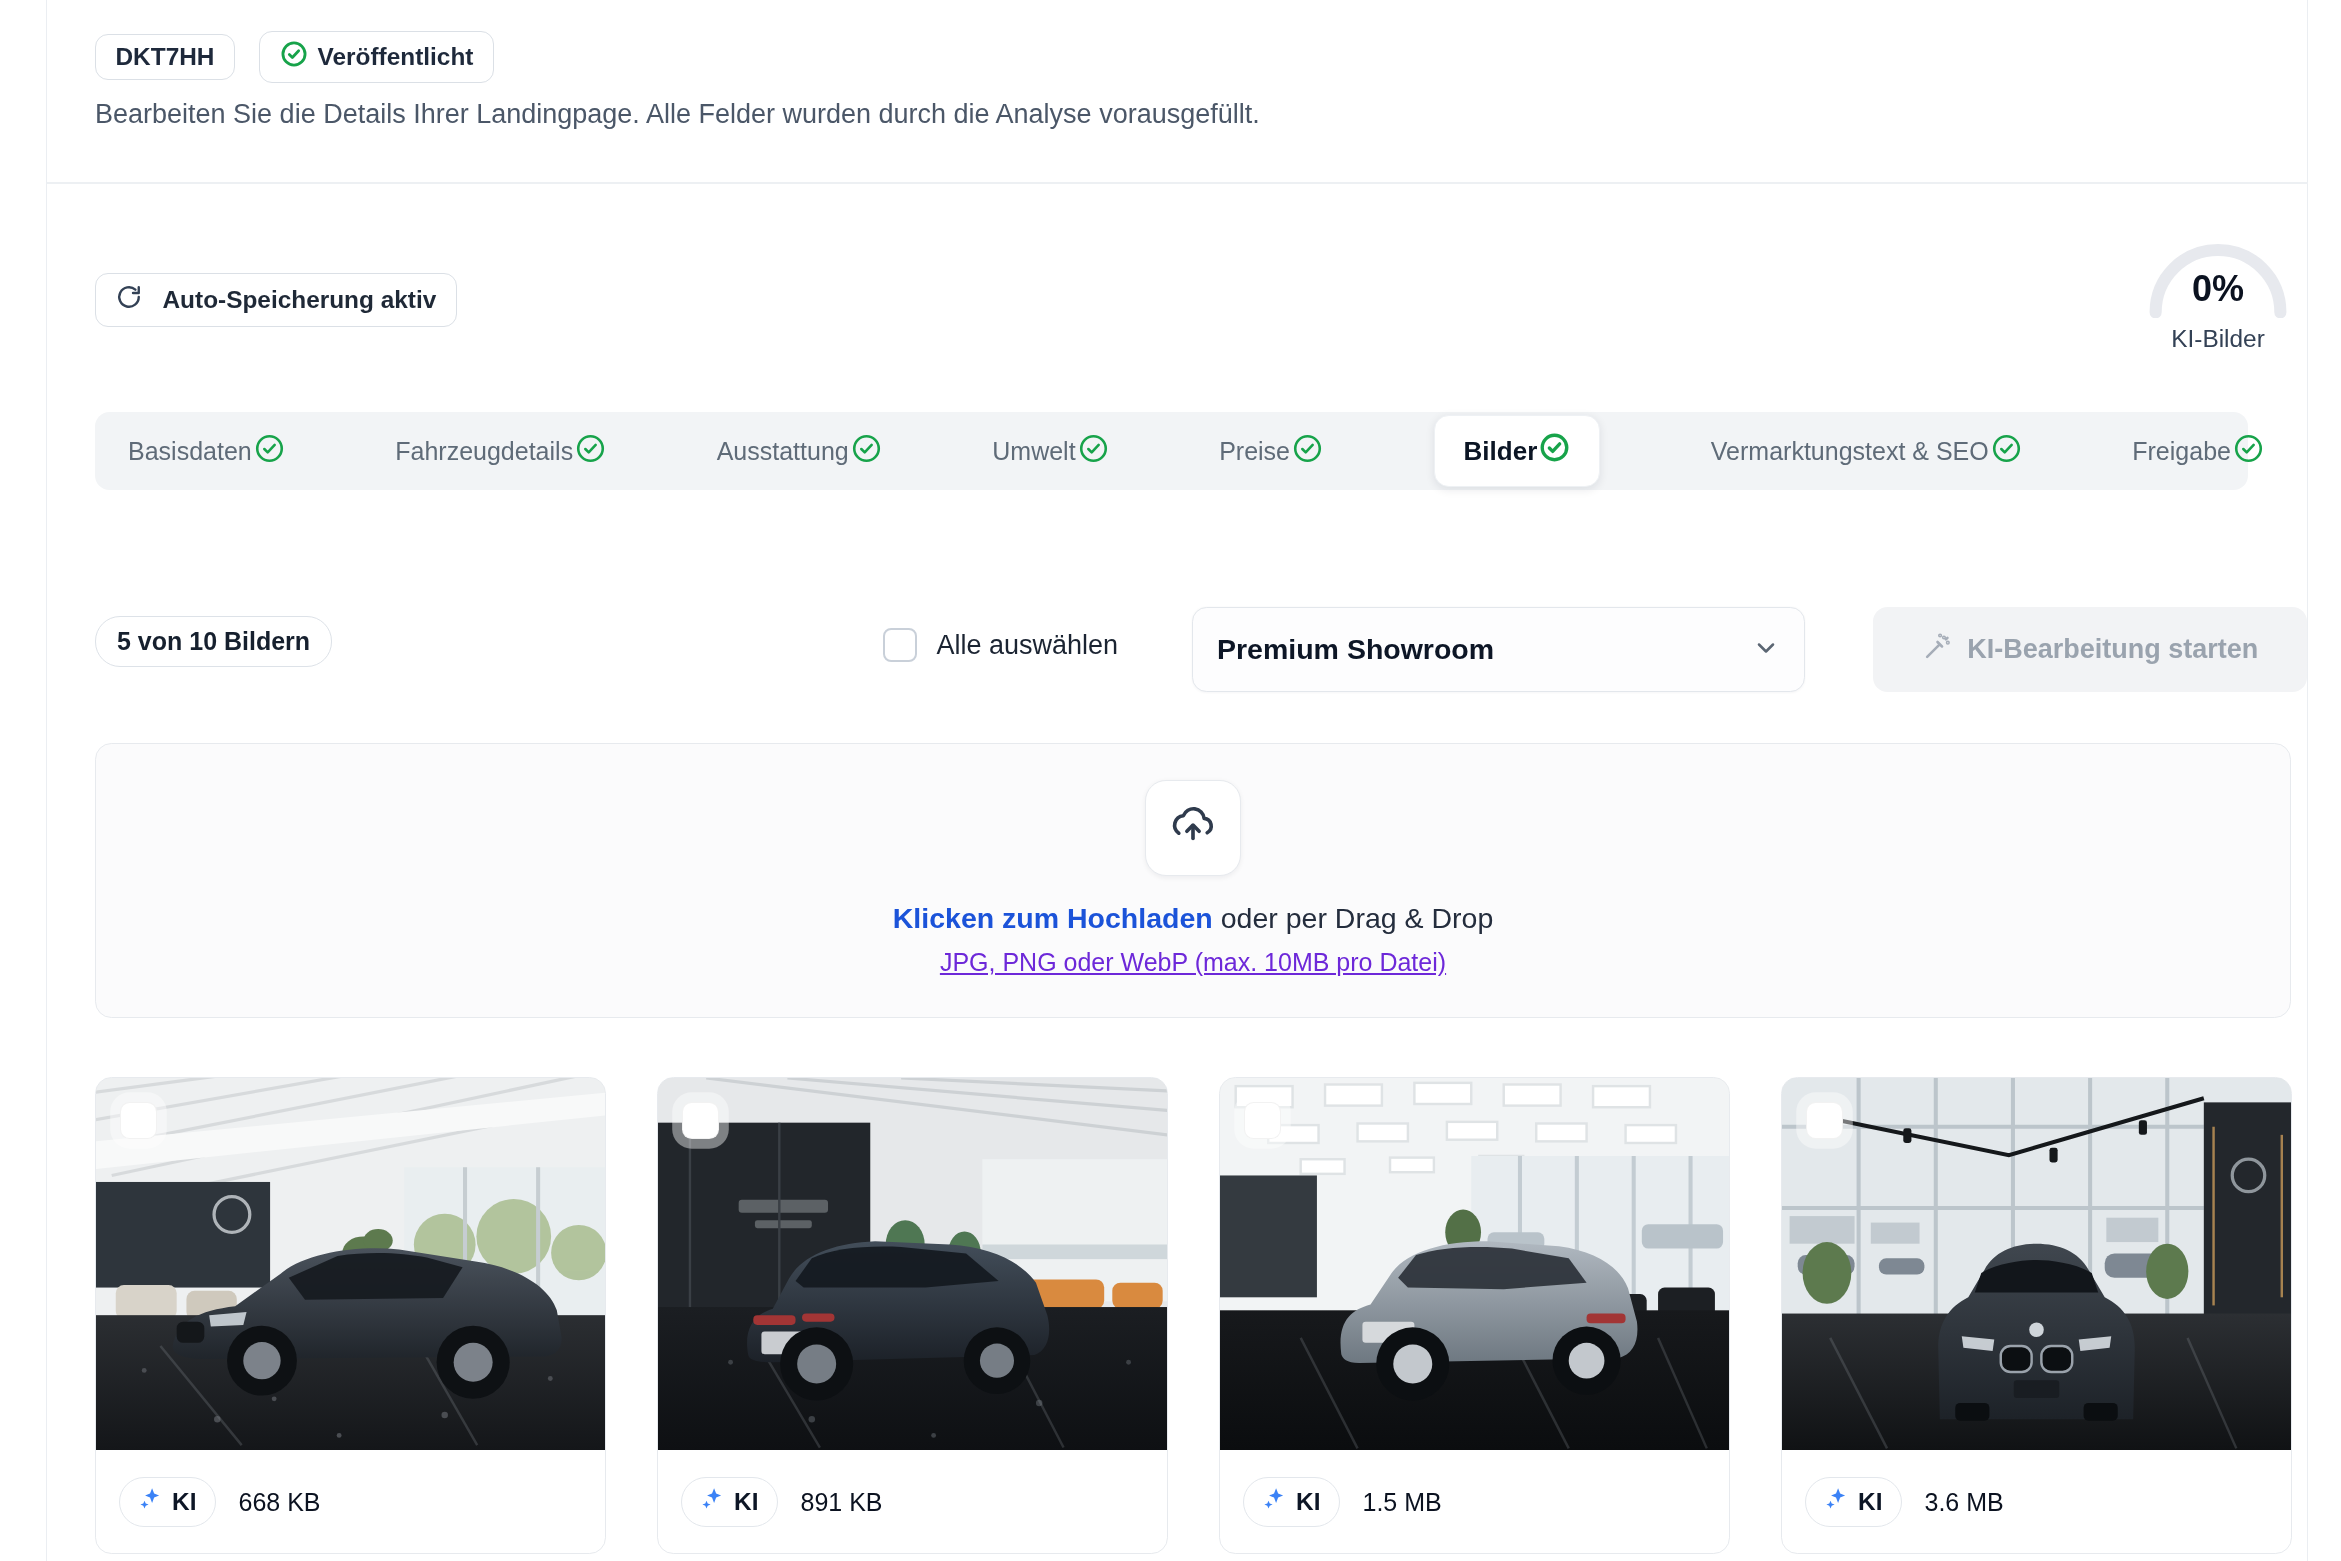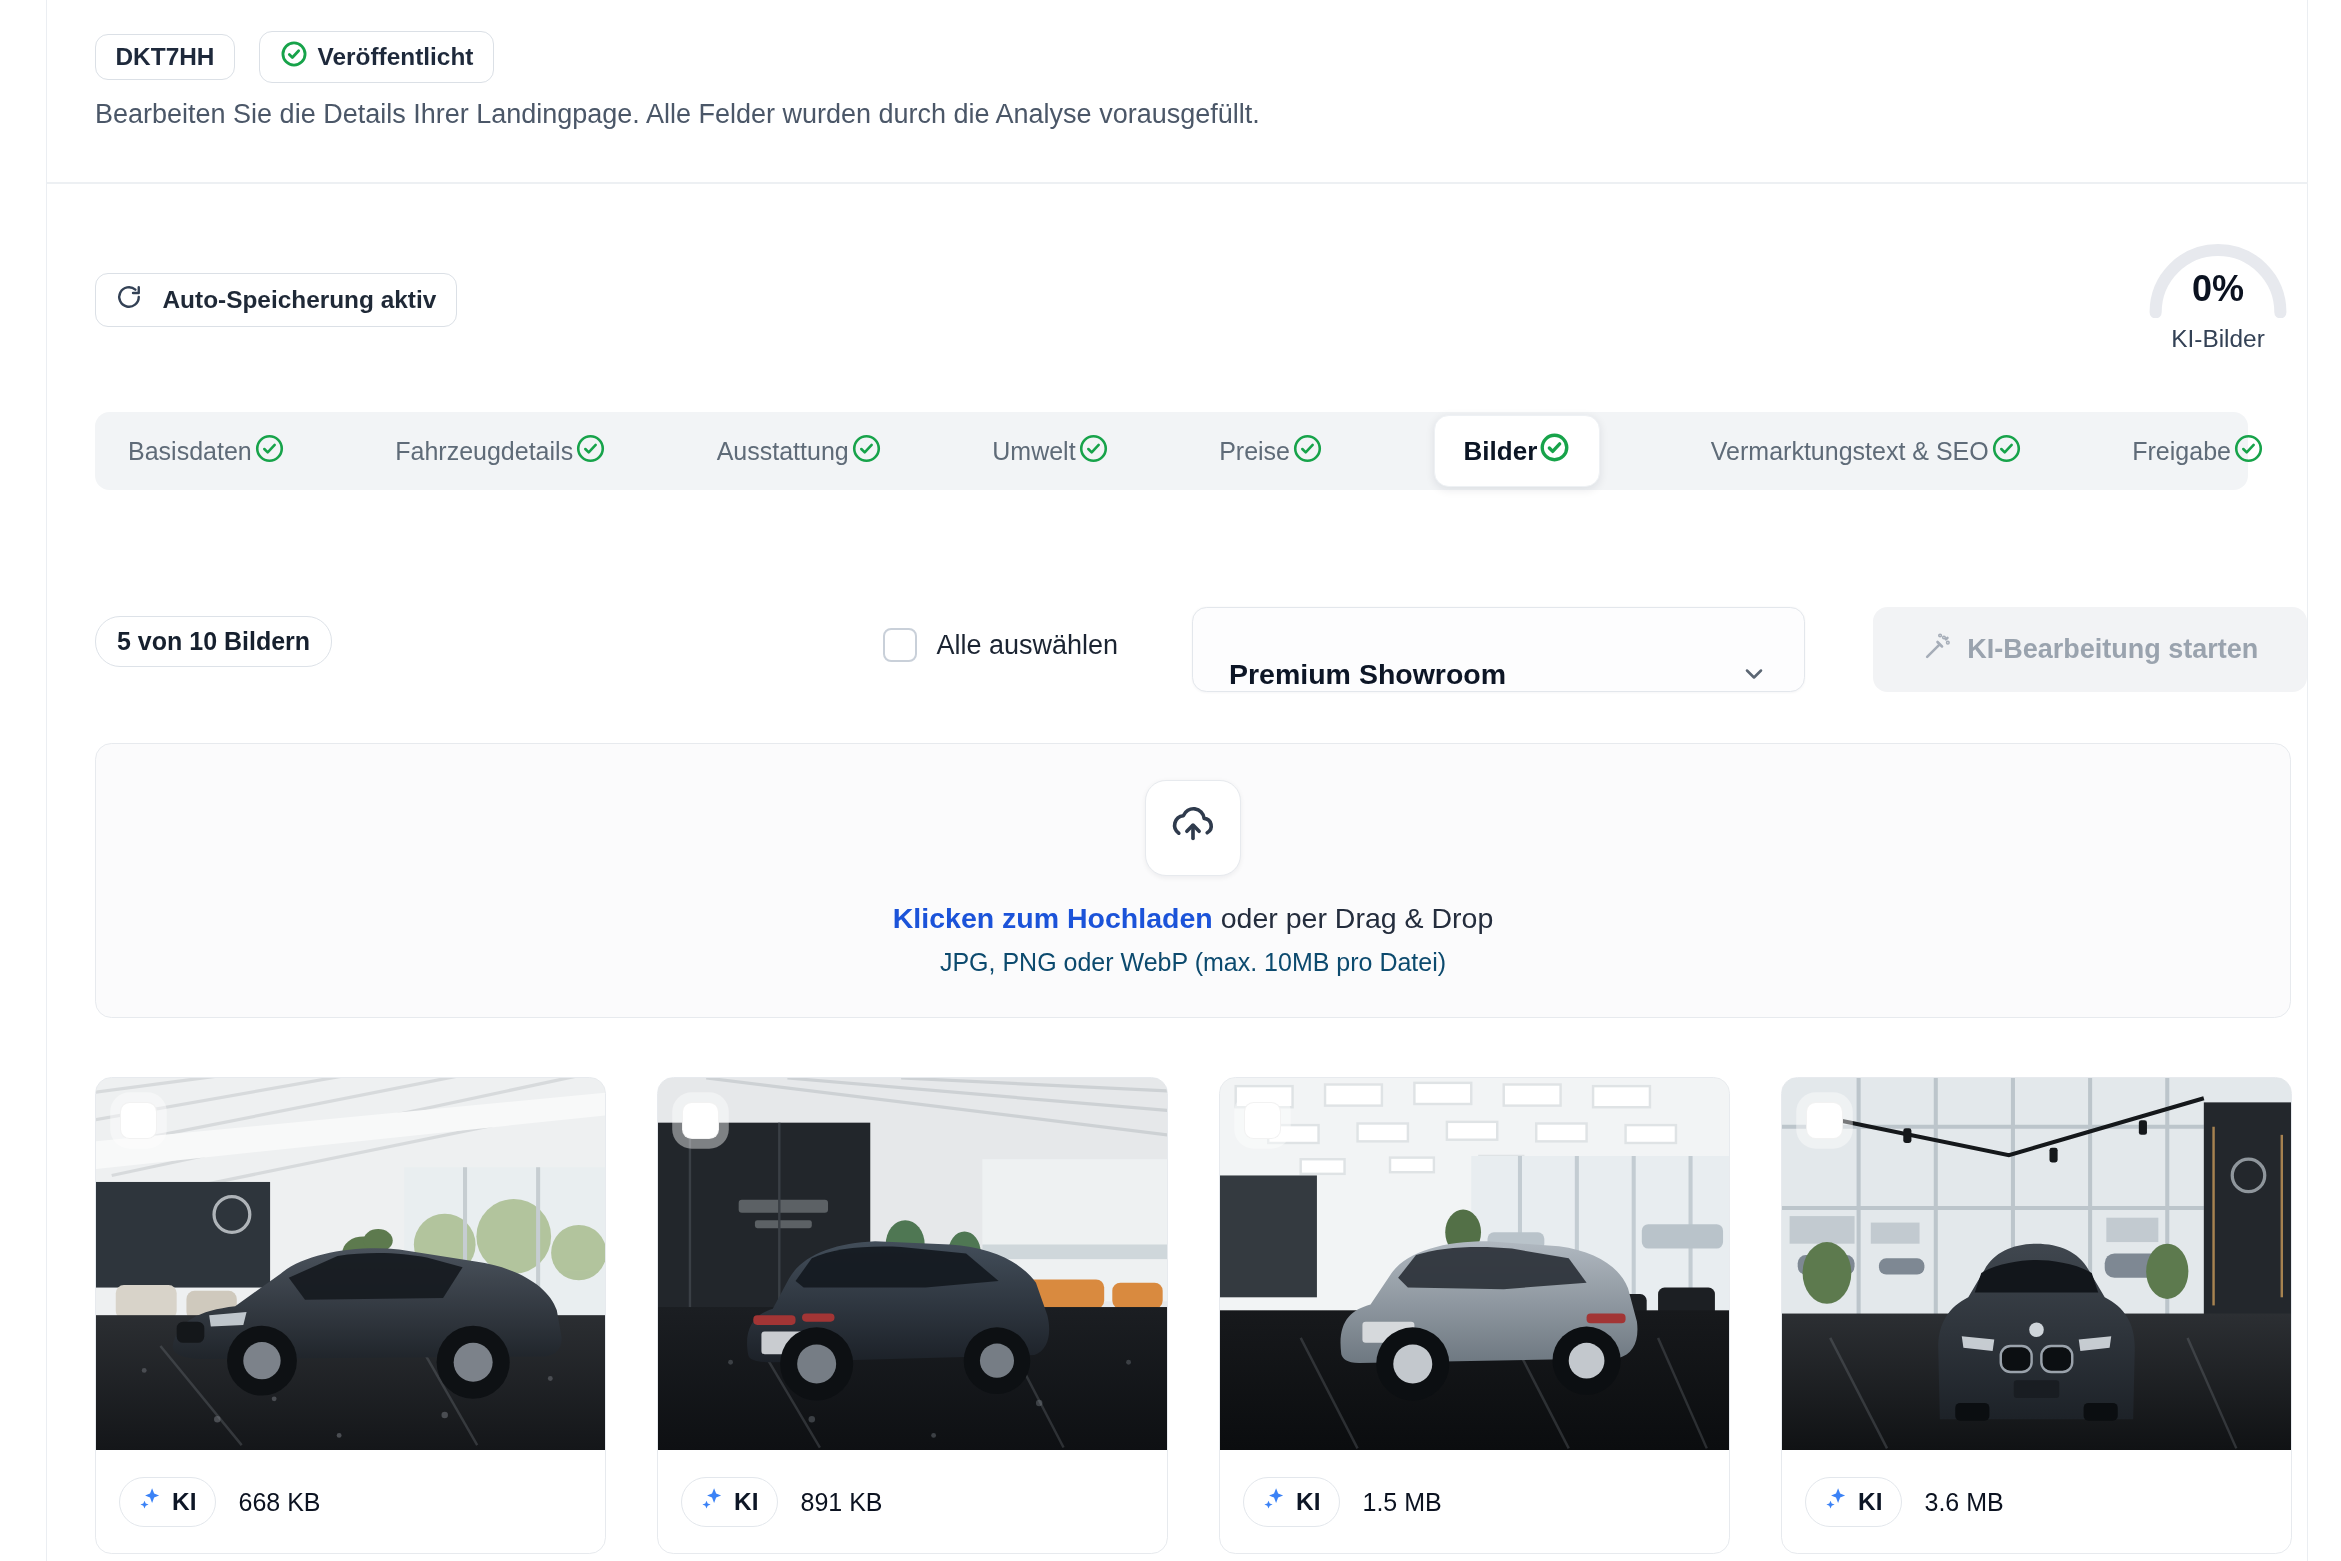--- a/index.html
+++ b/index.html
@@ -57,22 +57,22 @@
     position:absolute;left:95px;top:616px;
     border:1.6px solid #dde2e8;border-radius:25px;padding:9.8px 21px;
     font-size:25px;font-weight:600;color:#16202e;background:#fff;
   }
   .select-all{position:absolute;left:883px;top:628px;display:flex;align-items:center;gap:19.5px;}
   .checkbox{width:34px;height:34px;border:2.4px solid #c9d0d9;border-radius:8.1px;background:#fff;box-sizing:border-box;cursor:pointer;}
   .select-all-label{font-size:27px;color:#1b2432;}
   .style-select{
     position:absolute;left:1192px;top:607px;width:613px;height:85px;box-sizing:border-box;
     background:#fdfdfe;border:1.6px solid #e3e7ec;border-radius:14.6px;
-    display:flex;align-items:flex-end;justify-content:space-between;
-    padding:0 36px;cursor:pointer;box-shadow:0 0.8px 2.4px rgba(16,24,40,.04);
+    display:flex;align-items:center;justify-content:space-between;
+    padding:0 24px;cursor:pointer;box-shadow:0 0.8px 2.4px rgba(16,24,40,.04);
   }
   .style-select-value{font-size:28.5px;font-weight:600;color:#0d1626;}
   .ai-button{
     position:absolute;left:1873px;top:607px;width:434px;height:85px;box-sizing:border-box;
     background:#f2f3f5;border:none;border-radius:14.6px;
     display:flex;align-items:center;justify-content:center;gap:14.6px;
     font-size:27px;font-weight:600;color:#9aa3ae;cursor:not-allowed;
     font-family:inherit;
   }
 
@@ -84,21 +84,21 @@
   }
   .upload-icon-btn{
     margin-top:36px;width:96px;height:96px;box-sizing:border-box;
     background:#fff;border:1.6px solid #e7eaee;border-radius:21px;
     display:flex;align-items:center;justify-content:center;
     box-shadow:0 1.6px 4.9px rgba(16,24,40,.06);cursor:pointer;
   }
   .upload-line1{margin-top:26px;font-size:28.5px;color:#242d3d;font-weight:500;}
   .upload-link{color:#1b53d9;font-weight:700;cursor:pointer;}
   .upload-rest{margin-left:8.1px;}
-  .upload-hint{margin-top:13px;font-size:25px;color:#0c4a6e;}
+  .upload-hint{margin-top:13px;font-size:25px;color:#6d28d9;text-decoration:underline;}
 
   
   .cards{position:absolute;left:95px;top:1077px;display:grid;grid-template-columns:repeat(4,511px);gap:51px;}
   .card{
     width:511px;height:477px;box-sizing:border-box;background:#fff;
     border:1.6px solid #e7eaee;border-radius:16.3px;overflow:hidden;position:relative;
   }
   .card-img{position:relative;width:100%;height:372px;background:#dfe2e5;cursor:pointer;}
   .card-img svg{display:block;width:100%;height:100%;}
   .img-checkbox{

